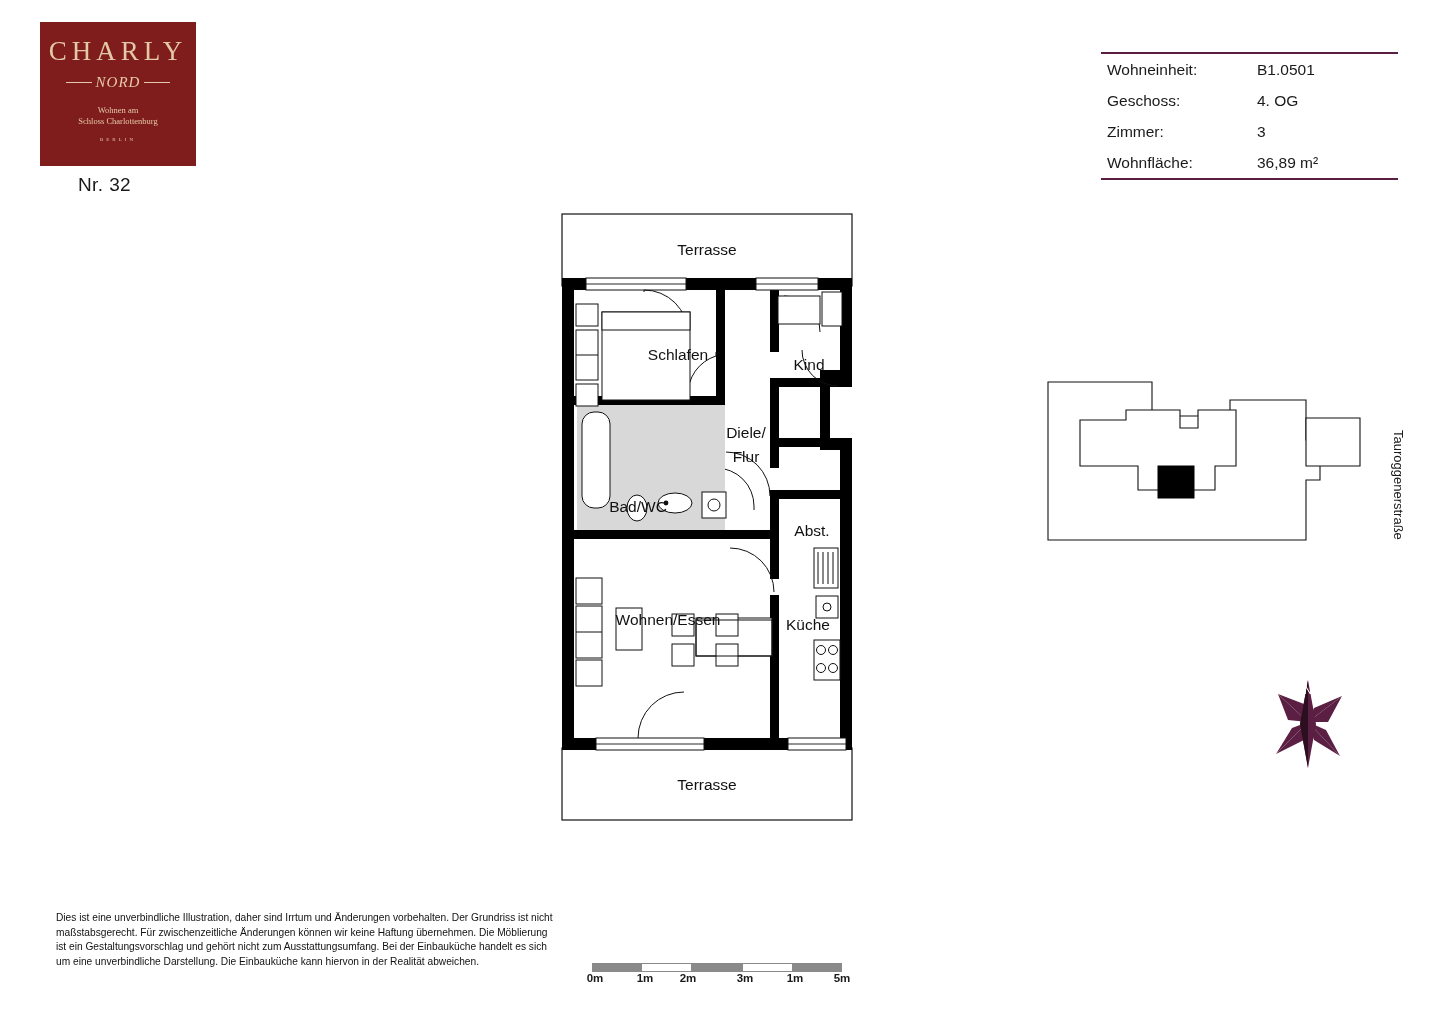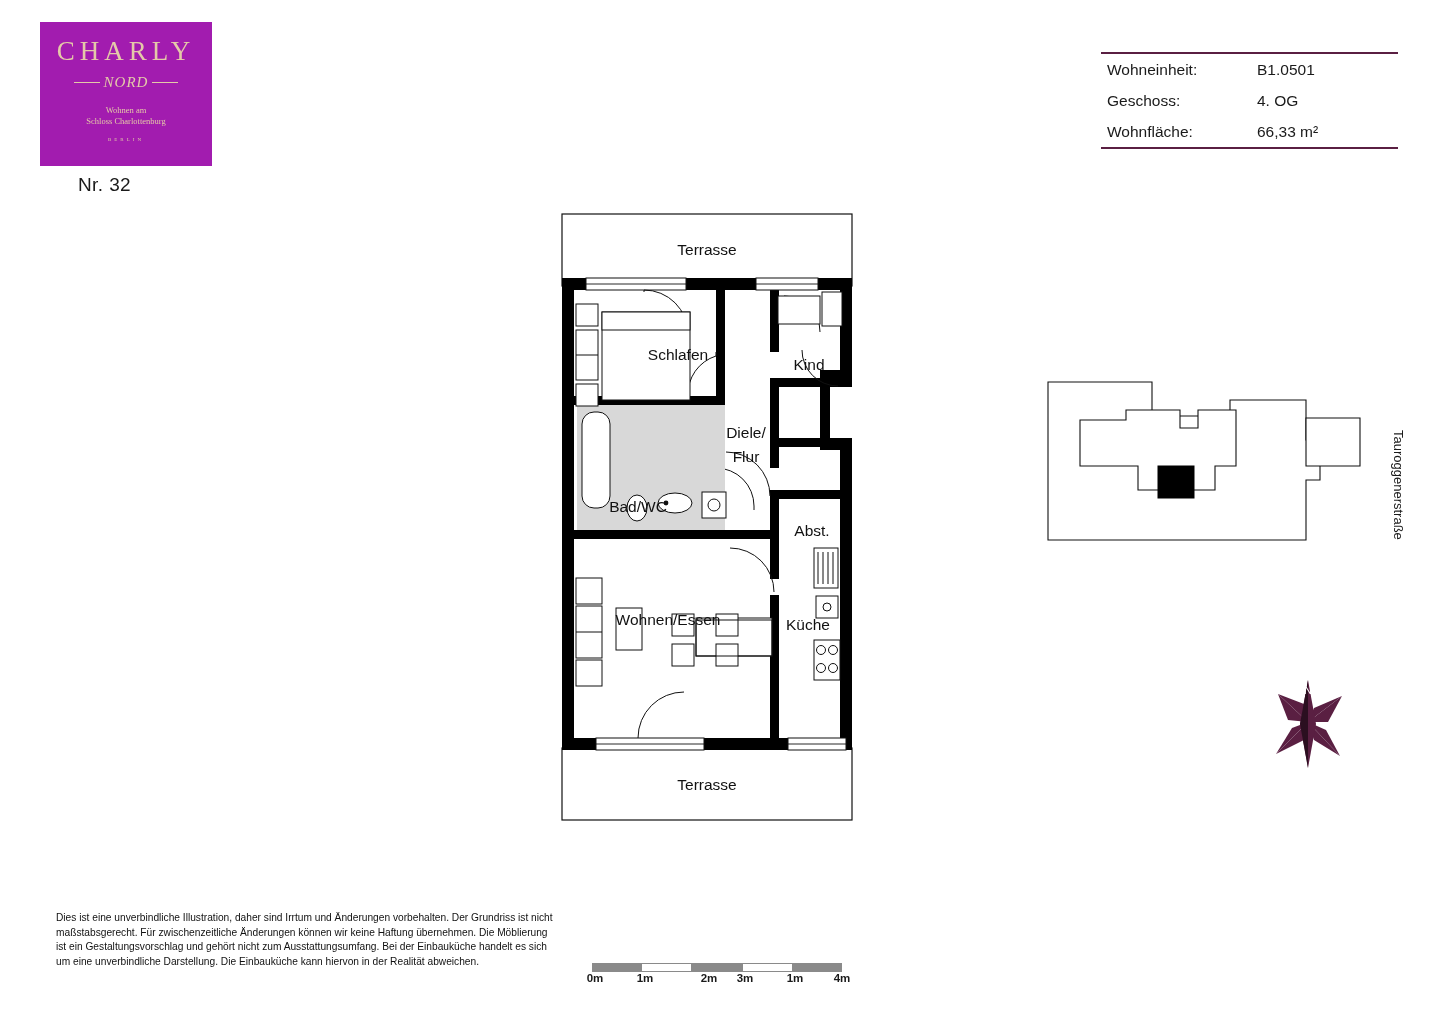--- a/index.html
+++ b/index.html
@@ -8,22 +8,22 @@
     background:#ffffff;
     font-family:"Liberation Sans", sans-serif;
     color:#1a1a1a;
     position:relative;
     overflow:hidden;
   }
   .abs{position:absolute;}
 
   
   #logo-box{
-    left:40px;top:22px;width:172px;height:144px;
-    background:#a21caf;
+    left:40px;top:22px;width:156px;height:144px;
+    background:#7f1d1d;
     display:flex;flex-direction:column;align-items:center;justify-content:flex-start;
     box-sizing:border-box;padding-top:16px;
   }
   #logo-box .charly{
     font-family:"Liberation Serif", serif;
     font-size:27px;letter-spacing:5px;color:#e4c9a8;line-height:1;
   }
   #logo-box .nordline{
     display:flex;align-items:center;gap:4px;margin-top:9px;
   }
@@ -115,22 +115,26 @@
     <tbody>
       <tr>
         <td class="k">Wohneinheit:</td>
         <td class="v">B1.0501</td>
       </tr>
       <tr>
         <td class="k">Geschoss:</td>
         <td class="v">4. OG</td>
       </tr>
       <tr>
+        <td class="k">Zimmer:</td>
+        <td class="v">3</td>
+      </tr>
+      <tr>
         <td class="k">Wohnfläche:</td>
-        <td class="v">66,33 m²</td>
+        <td class="v">36,89 m²</td>
       </tr>
     </tbody>
   </table>
   <div class="rule"></div>
 </div>
 
 <div class="abs" id="floorplan">
 <svg width="420" height="640" viewBox="0 0 420 640" xmlns="http://www.w3.org/2000/svg">
   <g stroke="#111" fill="none">
 
@@ -327,18 +331,18 @@
   <div class="bar">
     <div style="background:#8a8a8a"></div>
     <div style="background:#ffffff;border:1px solid #8a8a8a;box-sizing:border-box"></div>
     <div style="background:#8a8a8a"></div>
     <div style="background:#ffffff;border:1px solid #8a8a8a;box-sizing:border-box"></div>
     <div style="background:#8a8a8a"></div>
   </div>
   <div class="ticks">
     <span style="left:3px">0m</span>
     <span style="left:53px">1m</span>
-    <span style="left:117px">2m</span>
+    <span style="left:96px">2m</span>
     <span style="left:153px">3m</span>
     <span style="left:203px">1m</span>
-    <span style="left:250px">4m</span>
+    <span style="left:250px">5m</span>
   </div>
 </div>
 
 </body></html>

